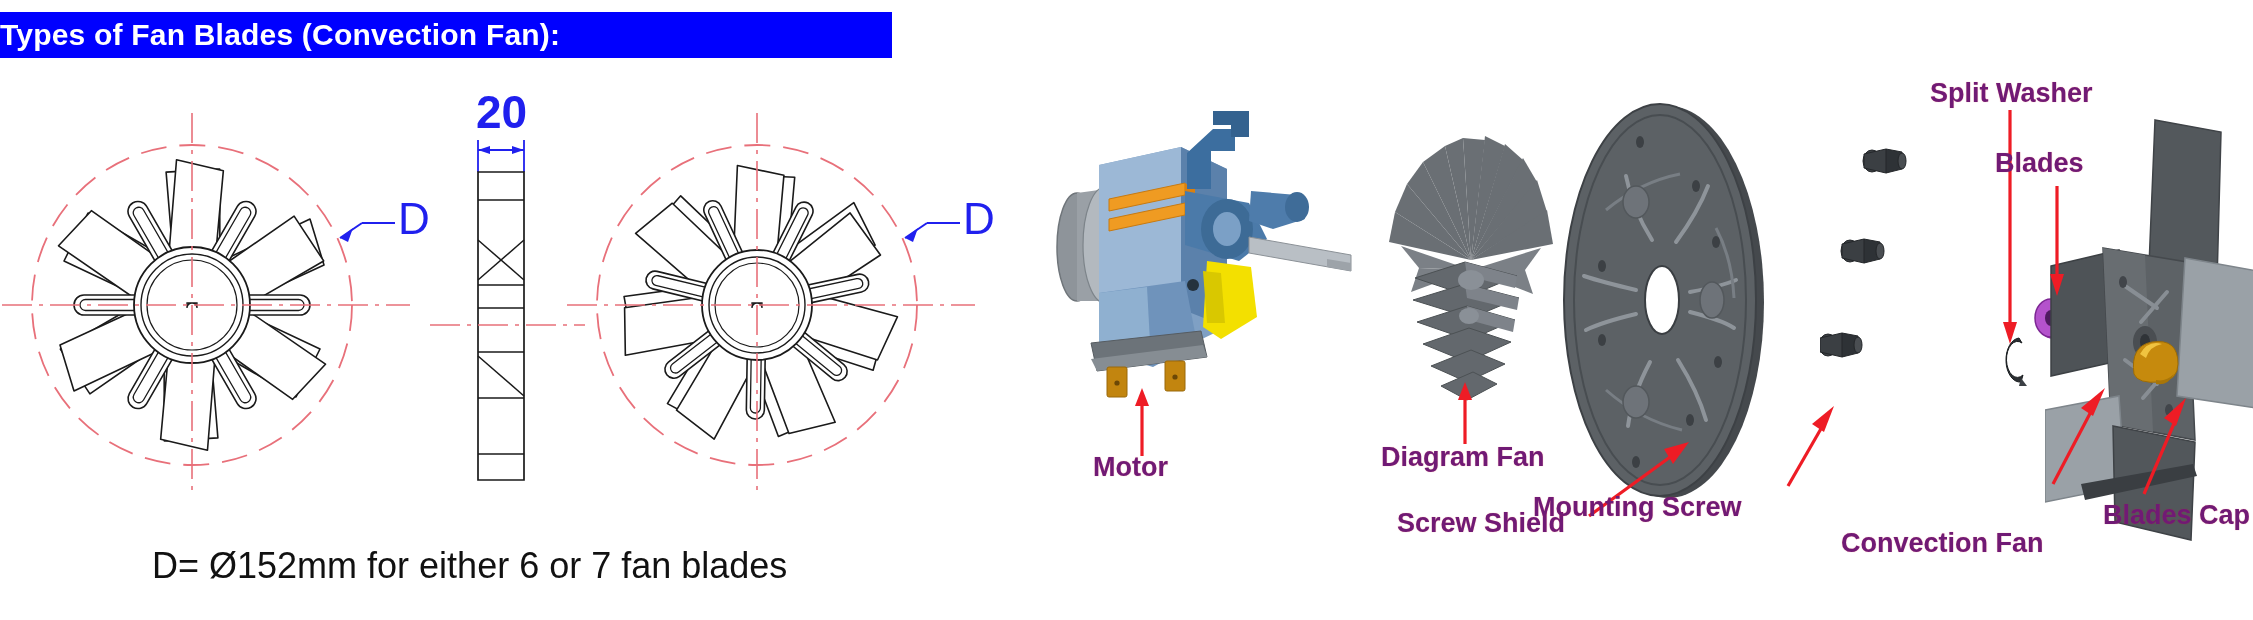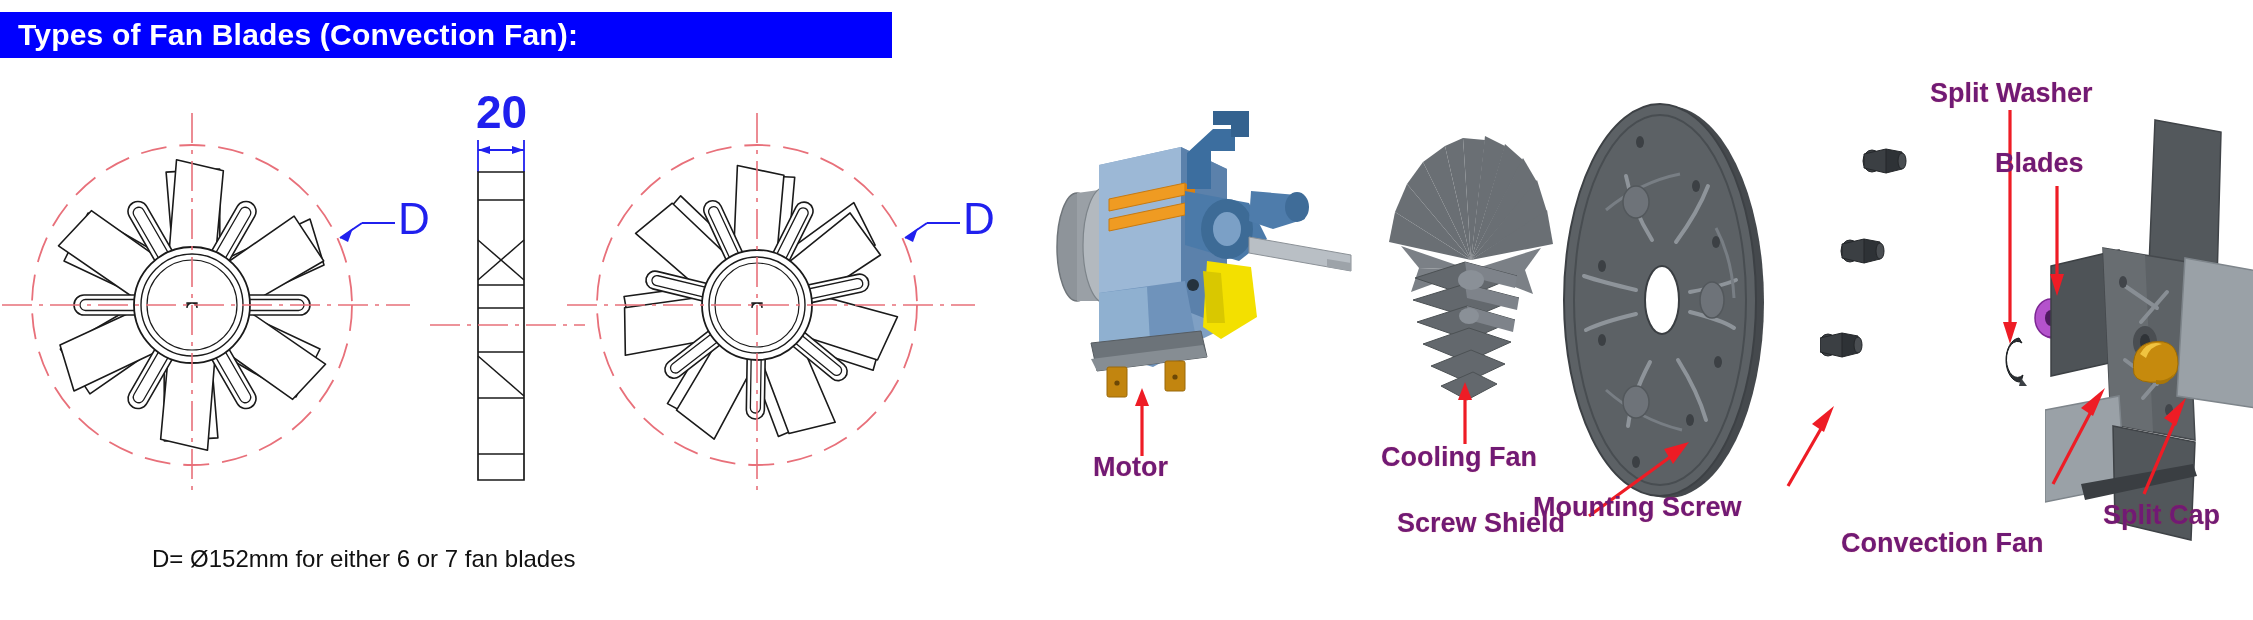--- a/index.html
+++ b/index.html
@@ -12,25 +12,25 @@
   #left-panel{left:0;width:935px;}
   #right-panel{left:985px;width:1268px;}
 
   .header-bar{
     position:absolute;top:12px;height:46px;
     background:#0000ff;color:#ffffff;
     display:flex;align-items:center;
     font-weight:bold;font-size:30px;letter-spacing:.2px;
     white-space:nowrap;
   }
-  #left-header{left:0;width:892px;padding-left:18px;box-sizing:border-box;}
+  #left-header{left:0;width:892px;box-sizing:border-box;}
   #right-header{left:0;width:1268px;padding-left:18px;box-sizing:border-box;}
 
   .caption{
-    position:absolute;font-size:24px;color:#111;white-space:nowrap;
+    position:absolute;font-size:36px;color:#111;white-space:nowrap;
   }
   #left-caption{left:152px;top:545px;}
 
   
   .cad{position:absolute;}
   .cad svg{display:block;overflow:visible;}
 
   
   .part{position:absolute;}
   .lbl{
@@ -446,21 +446,21 @@
   <svg class="leader" style="left:147px;top:388px;" width="20" height="70">
     <line x1="10" y1="68" x2="10" y2="14"></line>
     <polygon points="10,0 17,18 3,18"></polygon>
   </svg>
   <div class="lbl" style="left:108px;top:452px;">Motor</div>
 
   <svg class="leader" style="left:470px;top:382px;" width="20" height="64">
     <line x1="10" y1="62" x2="10" y2="14"></line>
     <polygon points="10,0 17,18 3,18"></polygon>
   </svg>
-  <div class="lbl" style="left:396px;top:442px;">Cooling Fan</div>
+  <div class="lbl" style="left:396px;top:442px;">Diagram Fan</div>
 
   <svg class="leader" style="left:600px;top:430px;" width="110" height="90">
     <line x1="4" y1="86" x2="92" y2="22"></line>
     <polygon points="104,12 88,34 79,19"></polygon>
   </svg>
   <div class="lbl" style="left:412px;top:508px;">Screw Shield</div>
 
   <svg class="leader" style="left:795px;top:400px;" width="60" height="90">
     <line x1="8" y1="86" x2="46" y2="20"></line>
     <polygon points="54,6 44,32 32,24"></polygon>
@@ -482,15 +482,15 @@
   <svg class="leader" style="left:1060px;top:380px;" width="70" height="110">
     <line x1="8" y1="104" x2="50" y2="24"></line>
     <polygon points="60,8 48,36 36,28"></polygon>
   </svg>
   <div class="lbl" style="left:856px;top:528px;">Convection Fan</div>
 
   <svg class="leader" style="left:1155px;top:390px;" width="60" height="110">
     <line x1="4" y1="104" x2="38" y2="24"></line>
     <polygon points="46,8 36,36 24,28"></polygon>
   </svg>
-  <div class="lbl" style="left:1118px;top:500px;">Split Cap</div>
+  <div class="lbl" style="left:1118px;top:500px;">Blades Cap</div>
 
 </div>
 
 </body></html>

